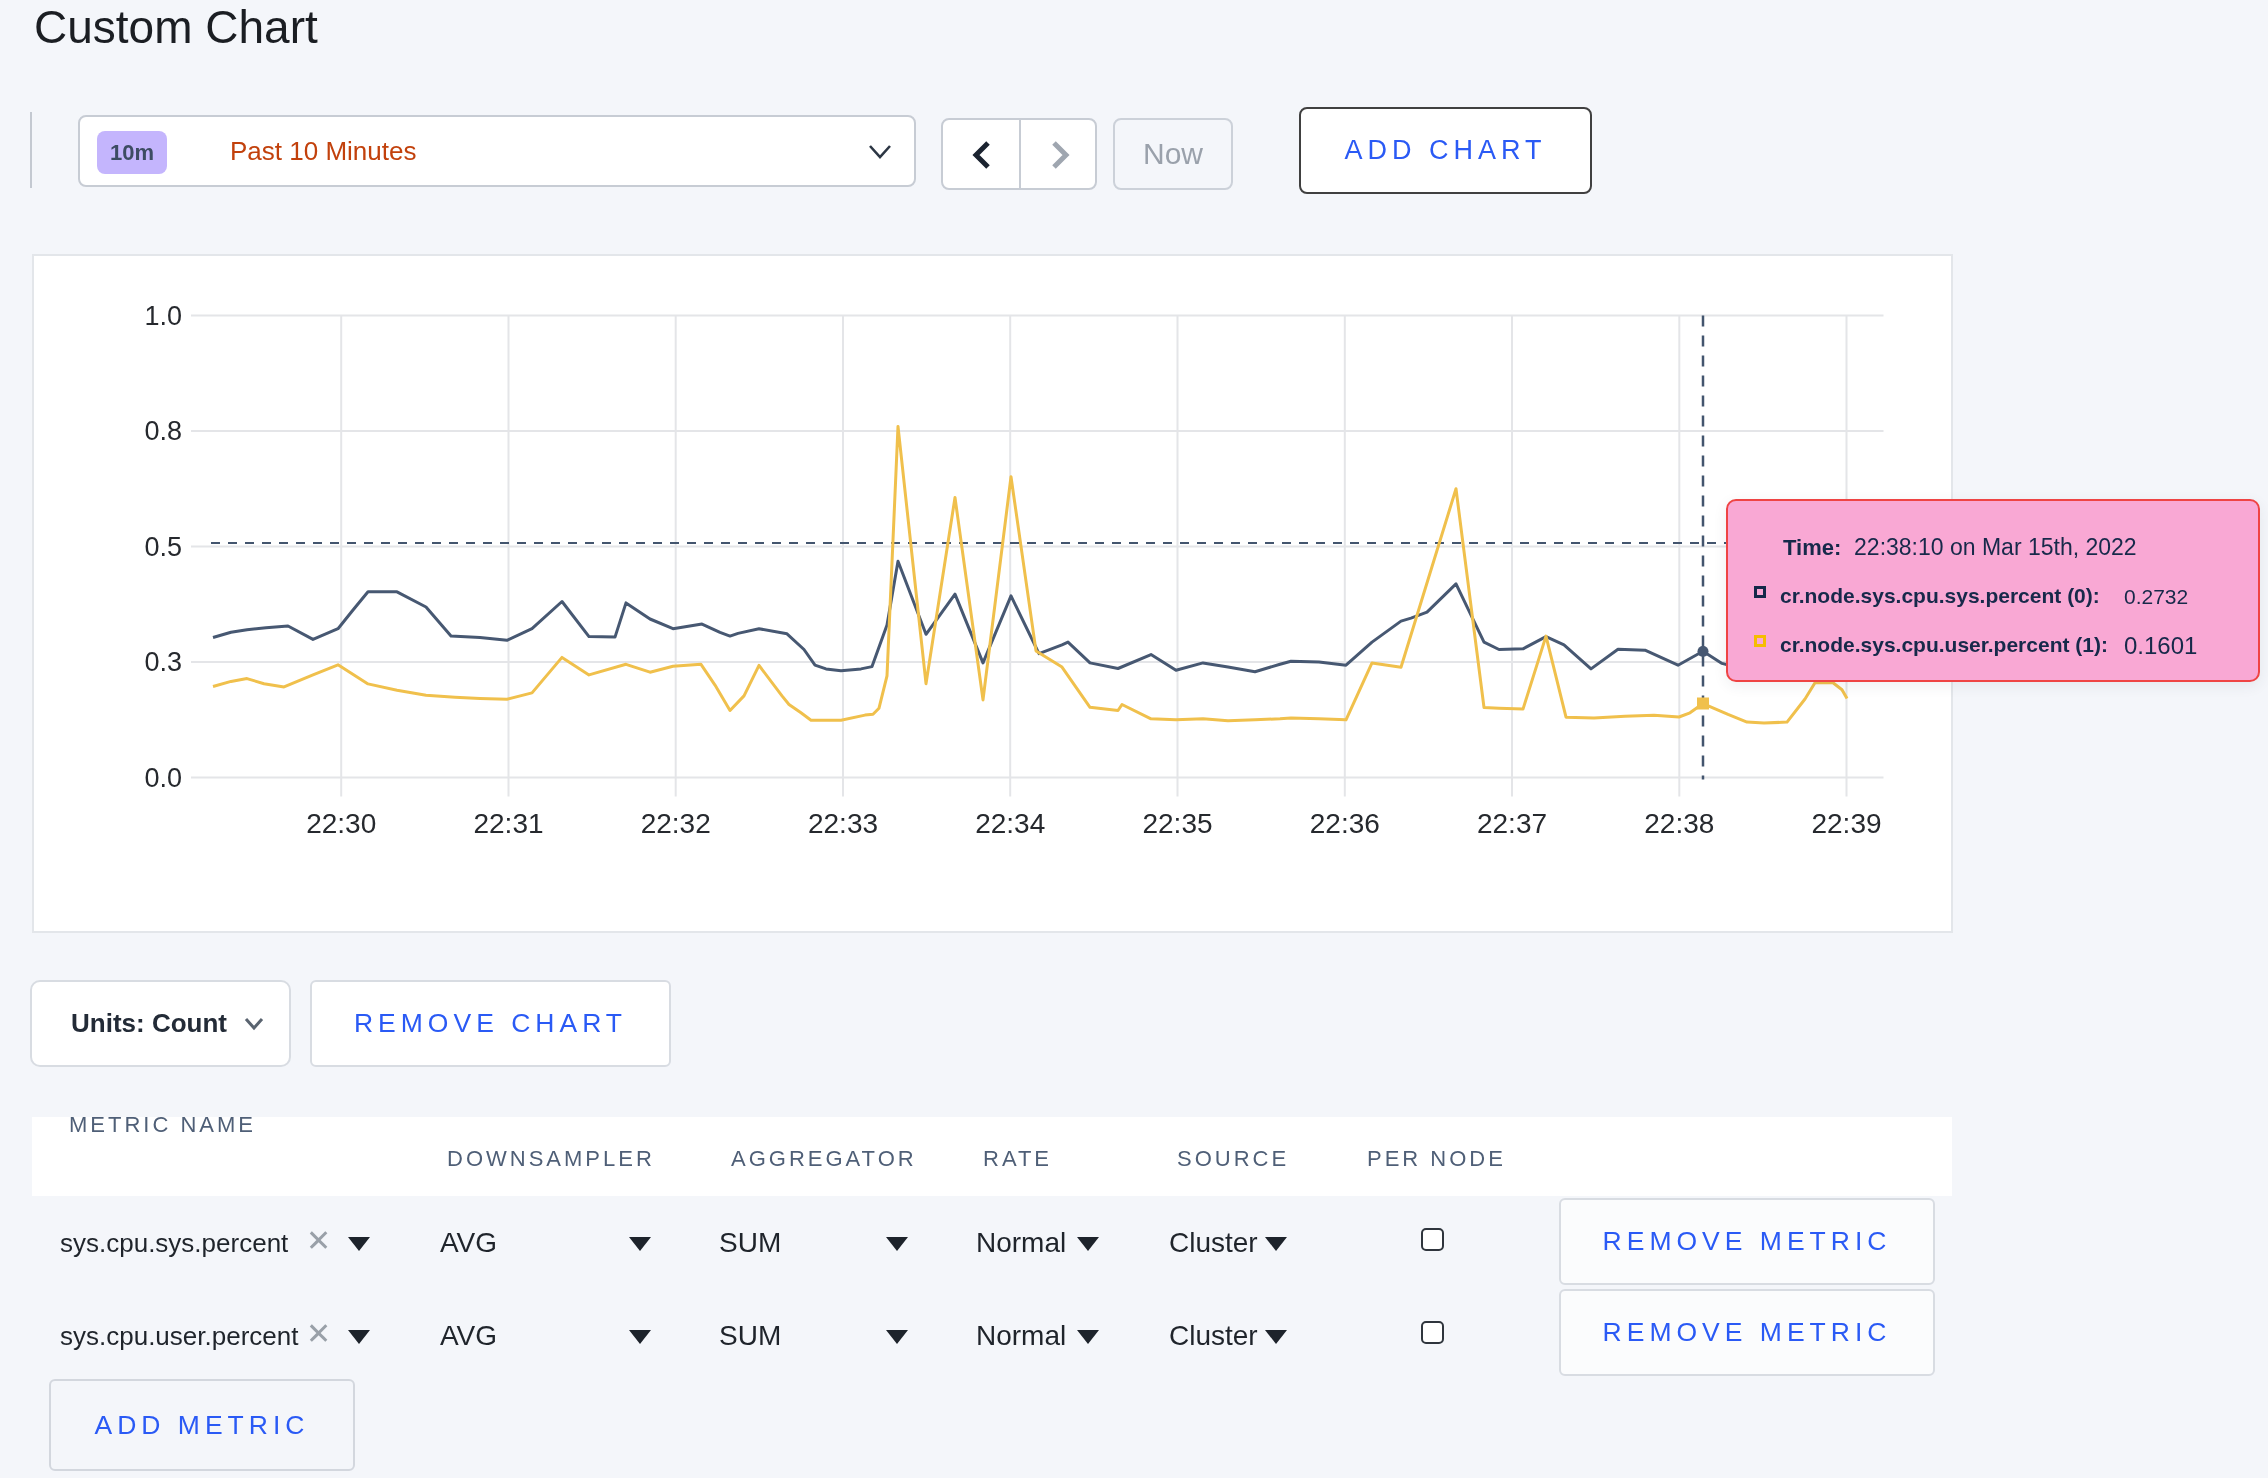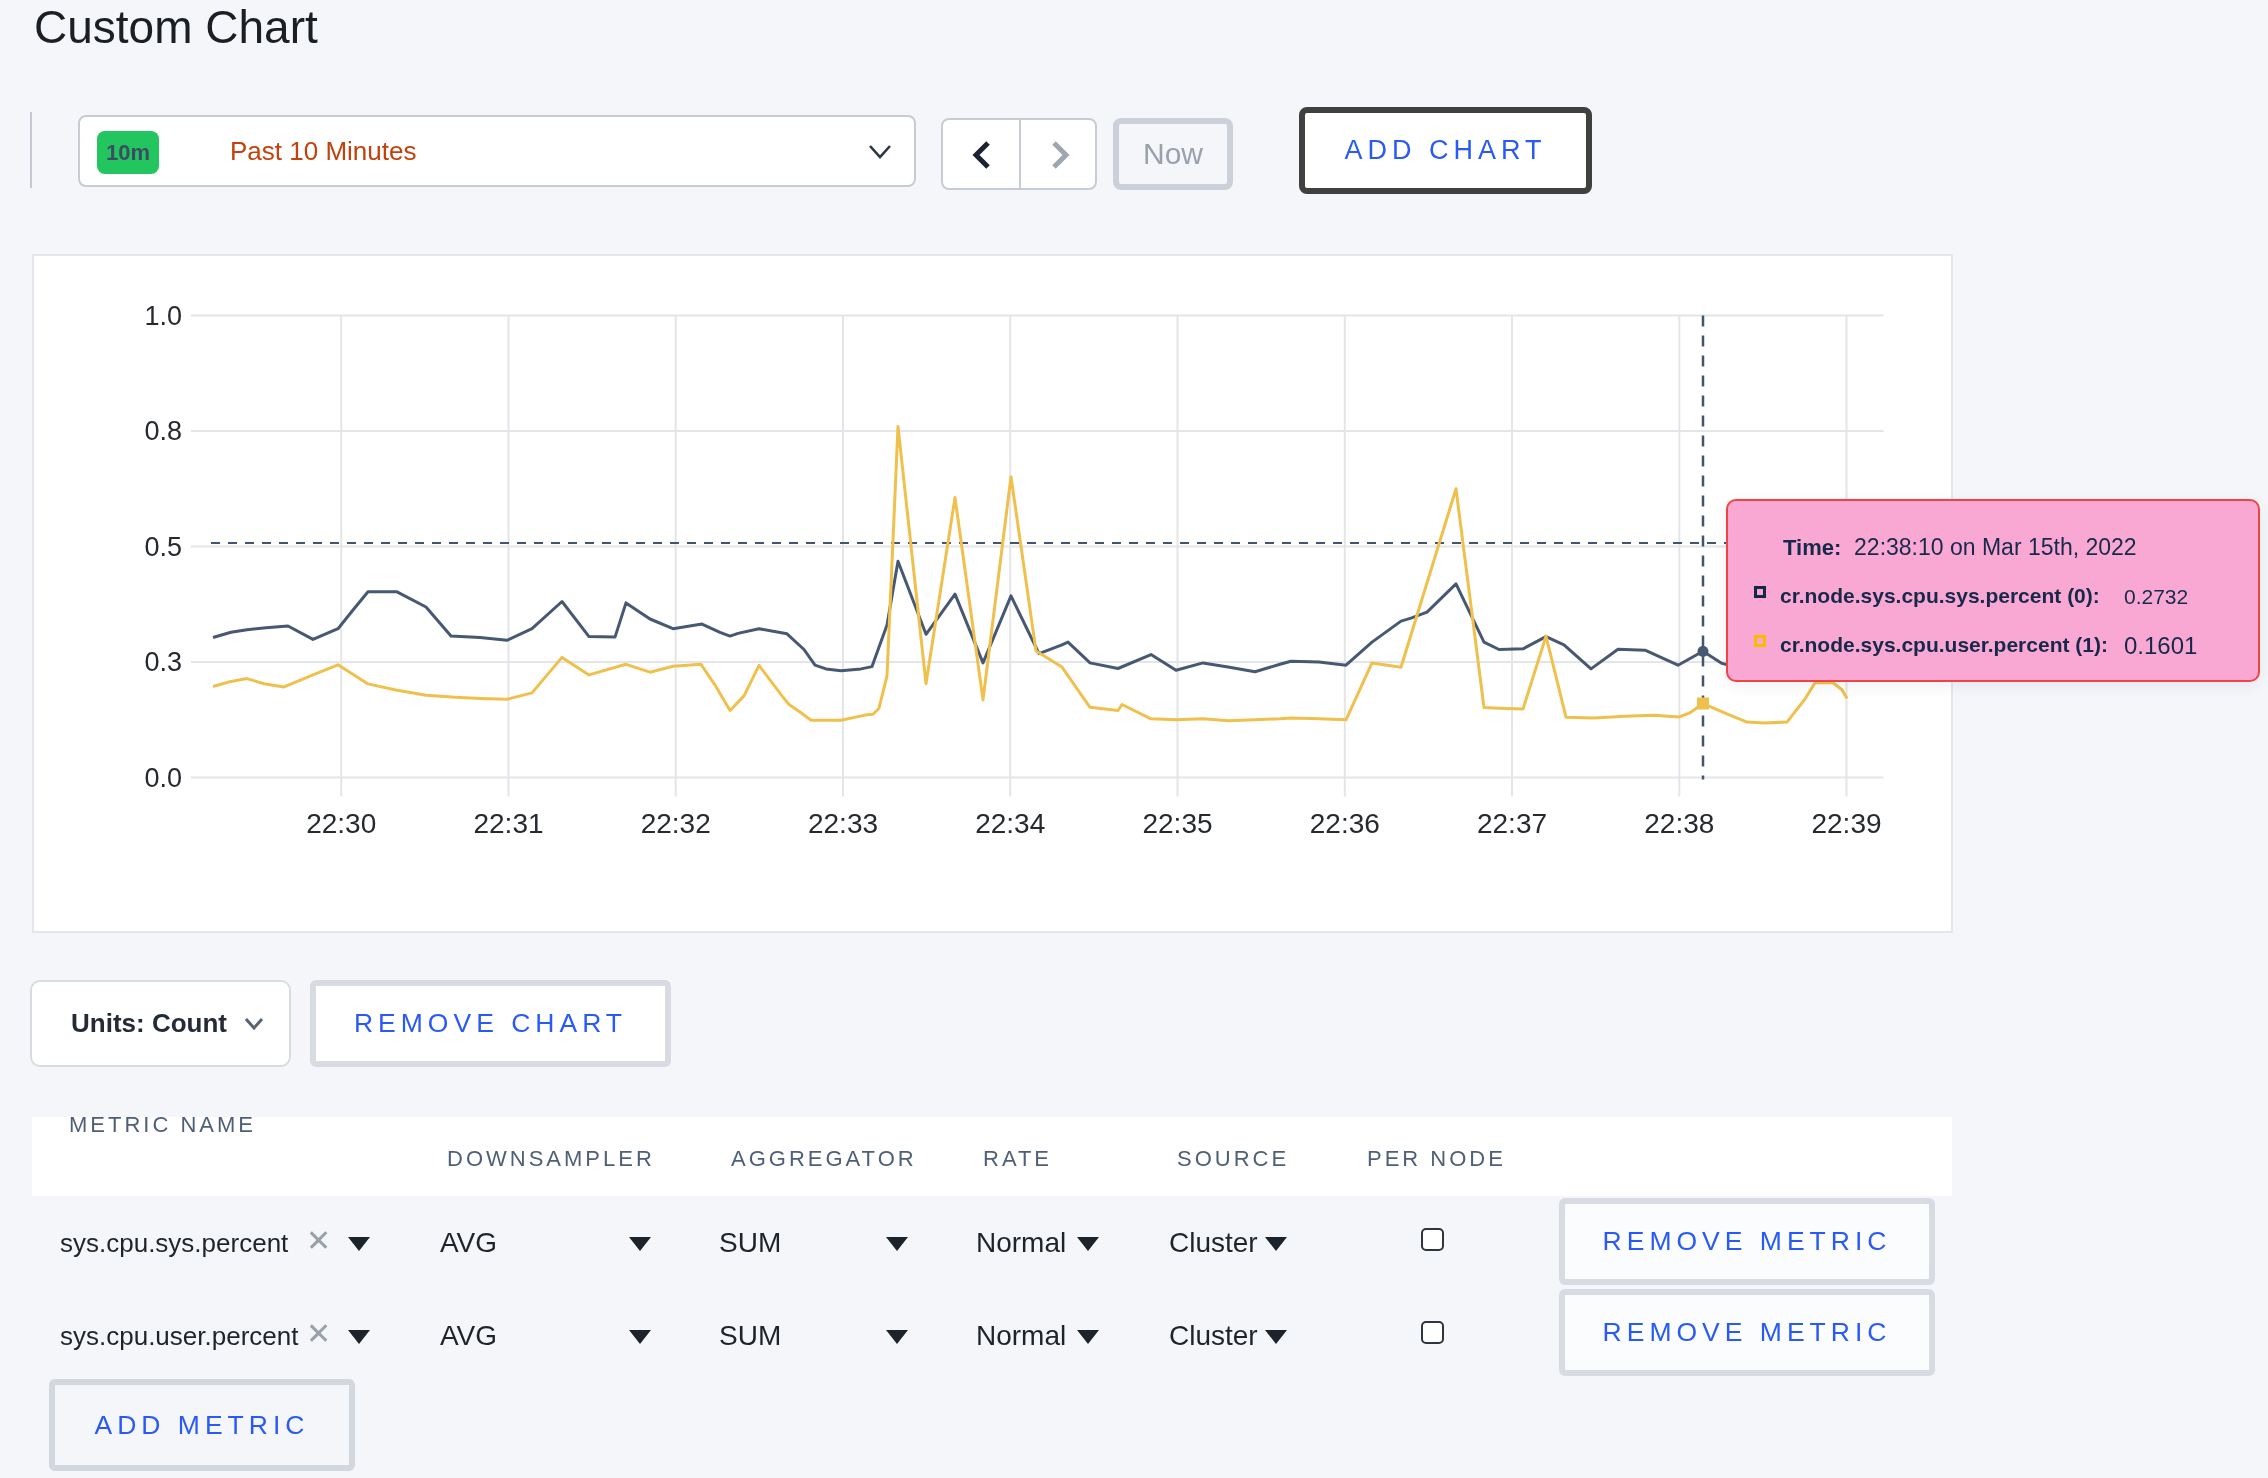--- a/index.html
+++ b/index.html
@@ -1,31 +1,31 @@
 <!DOCTYPE html>
 <html><head><meta charset="utf-8">
 <style>
   * { margin:0; padding:0; box-sizing:border-box; }
   html,body { width:2268px; height:1478px; background:#f4f6fa;
     font-family:"Liberation Sans", sans-serif; position:relative; overflow:hidden; }
   .abs { position:absolute; }
-  .btn { position:absolute; border:6px solid #404040; border-radius:8px;
+  .btn { position:absolute; border:2px solid #404040; border-radius:8px;
     display:flex; align-items:center; justify-content:center; }
   .blue { color:#2a5af5; letter-spacing:5px; font-size:26.5px; white-space:nowrap; }
   .tri { display:inline-block; position:absolute; width:0; height:0; border-left:11px solid transparent;
     border-right:11px solid transparent; border-top:14px solid #1d232b; }
   .hdr { position:absolute; font-size:22px; letter-spacing:3px; color:#4f5f77; }
   .cell { position:absolute; font-size:28px; color:#1f242b; line-height:34px; }
 </style></head>
 <body>
   <div class="abs" style="left:34px;top:4px;font-size:46px;color:#1b1e23;line-height:1;">Custom Chart</div>
 
   <div class="abs" style="left:30px;top:112px;width:2px;height:76px;background:#c4c9d1;"></div>
   <div class="abs" style="left:78px;top:115px;width:838px;height:72px;background:#fff;border:2px solid #c7ccd4;border-radius:8px;">
-    <div class="abs" style="left:17px;top:14px;width:62px;height:43px;background:#22c55e;border-radius:8px;display:flex;align-items:center;justify-content:center;font-size:22px;font-weight:bold;color:#3d4c63;">10m</div>
+    <div class="abs" style="left:17px;top:14px;width:70px;height:43px;background:#c4b5fd;border-radius:8px;display:flex;align-items:center;justify-content:center;font-size:22px;font-weight:bold;color:#3d4c63;">10m</div>
     <div class="abs" style="left:110px;top:0;height:68px;display:flex;align-items:center;font-size:26px;color:#c2410c;margin-left:40px;">Past 10 Minutes</div>
     <svg class="abs" style="left:788px;top:26px;" width="24" height="18" viewBox="0 0 24 18">
       <path d="M2 3 L12 14 L22 3" fill="none" stroke="#2c3644" stroke-width="2.6"></path>
     </svg>
   </div>
   <div class="abs" style="left:941px;top:118px;width:156px;height:72px;background:#fff;border:2px solid #c7ccd4;border-radius:8px;">
     <div class="abs" style="left:76px;top:0;width:2px;height:68px;background:#c7ccd4;"></div>
     <svg class="abs" style="left:26px;top:20px;" width="26" height="30" viewBox="0 0 26 30">
       <path d="M19 3 L7 15 L19 27" fill="none" stroke="#1b2330" stroke-width="5"></path>
     </svg>

